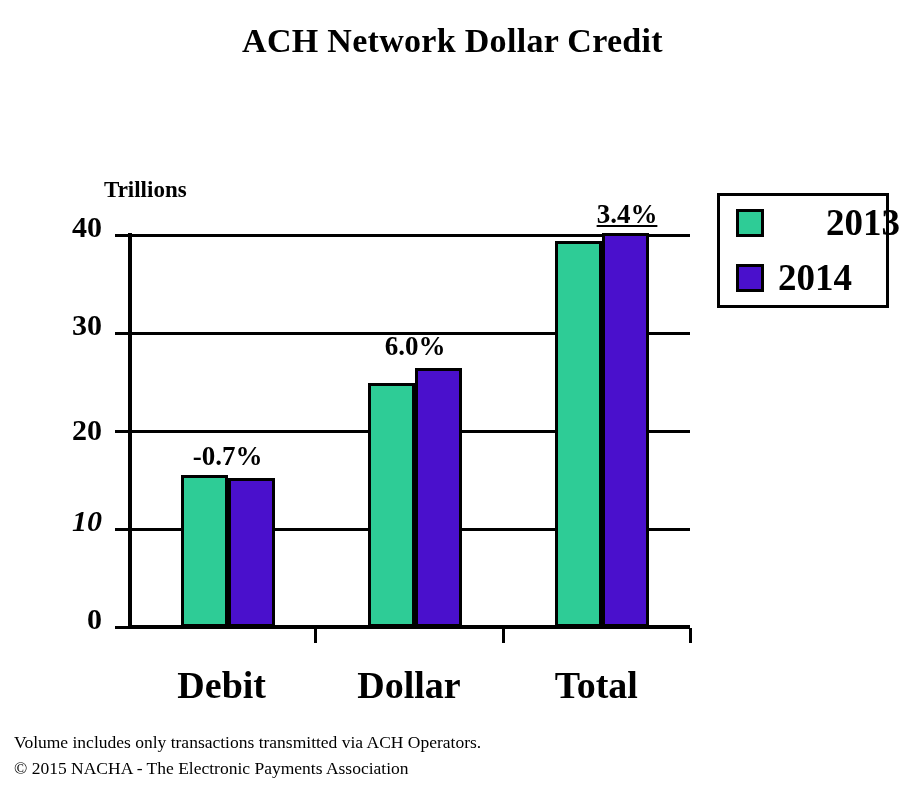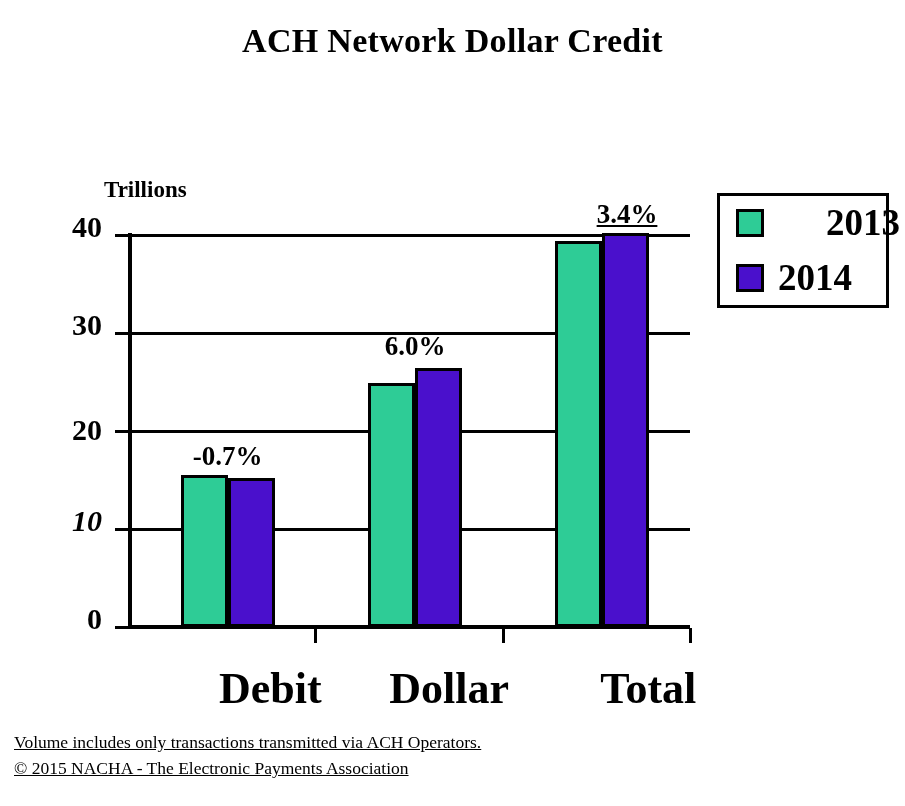--- a/index.html
+++ b/index.html
@@ -102,22 +102,22 @@
   
   .bar {
     position: absolute;
     box-sizing: border-box;
     border: 3px solid #000000;
     bottom: 0;
   }
 
   .bar-group-label {
     position: absolute;
-    text-align: right;
-    font-size: 44px;
+    text-align: center;
+    font-size: 38px;
     font-weight: bold;
     top: 663px;
   }
 
   .pct-label {
     position: absolute;
     text-align: center;
     font-size: 27px;
     font-weight: bold;
   }
@@ -153,21 +153,21 @@
   }
 
   
   #footnotes {
     position: absolute;
     left: 14px;
     top: 730px;
     font-size: 17.5px;
     line-height: 1.48;
   }
-  #footnotes div { white-space: nowrap; text-decoration: underline; }
+  #footnotes div { white-space: nowrap; }
 </style>
 </head>
 <body>
 
 <div id="chart-title">ACH Network Dollar Credit</div>
 
 <div id="unit-label">Trillions</div>
 
 <div id="y-axis-labels">
     <div class="y-tick" style="top: 626px;"></div>

